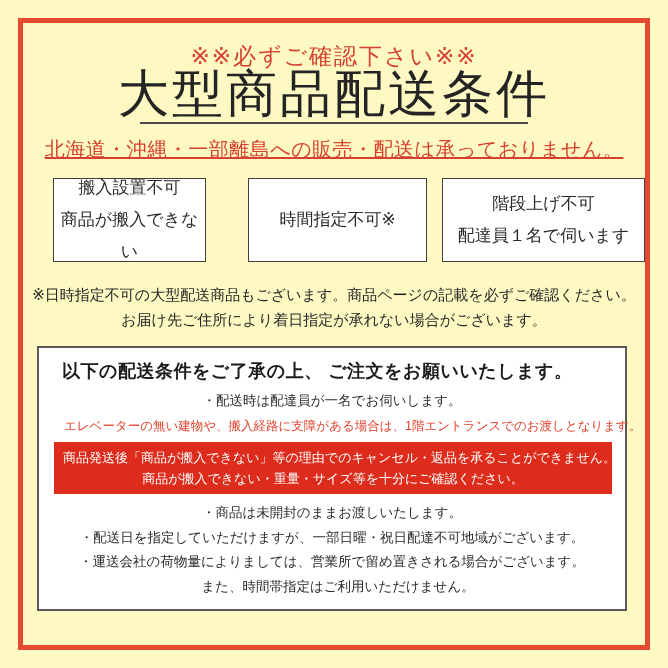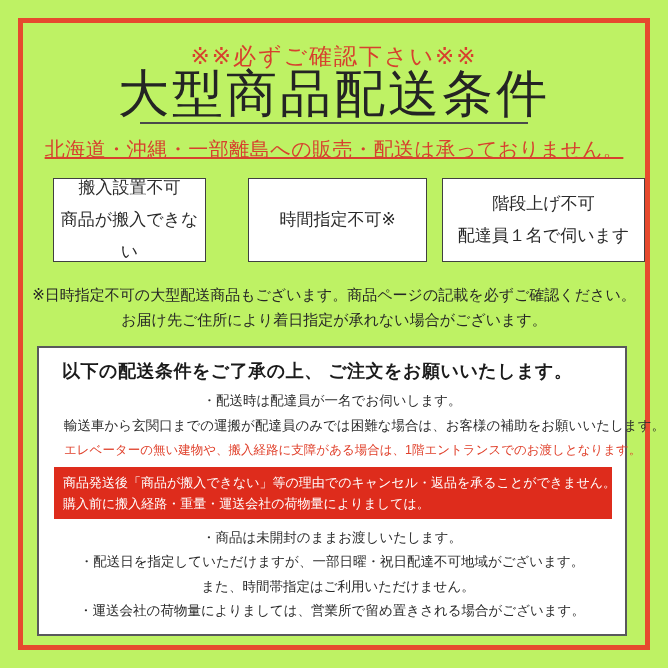--- a/index.html
+++ b/index.html
@@ -10,21 +10,21 @@
     --ink:#2B2B2B;
   }
   *{box-sizing:border-box;margin:0;padding:0;}
   html,body{width:668px;height:668px;}
   body{
     background:#ffffff;
     font-family:"Liberation Sans","DejaVu Sans",sans-serif;
     color:var(--ink);
     overflow:hidden;
   }
-  .page{position:relative;width:668px;height:668px;background:#bef264;}
+  .page{position:relative;width:668px;height:668px;background:#fef9c3;}
   .frame{
     position:absolute;
     inset:18px;
     border:5px solid var(--orange);
     text-align:center;
   }
   .top-warning{
     margin-top:19px;
     font-size:23px;
     line-height:28px;
@@ -106,20 +106,21 @@
     font-size:12.5px;
   }
   .alert{
     background:var(--alert-bg);
     color:#ffffff;
     margin:4px 0 7px 2px;
     padding:5px 9px;
     font-size:13px;
     line-height:21px;
     white-space:nowrap;
+    text-align:center;
   }
 </style>
 </head>
 <body>
 
 <div class="page">
   <div class="frame">
 
     <div class="top-warning">※※必ずご確認下さい※※</div>
 
@@ -144,28 +145,27 @@
 
     <div class="note">
       <div>※日時指定不可の大型配送商品もございます。商品ページの記載を必ずご確認ください。</div>
       <div>お届け先ご住所により着日指定が承れない場合がございます。</div>
     </div>
 
     <div class="terms">
       <div class="terms-heading">以下の配送条件をご了承の上、 ご注文をお願いいたします。</div>
 
       <div class="t-line">・配送時は配達員が一名でお伺いします。</div>
-      <div class="t-line t-cont">輸送車から玄関口までの運搬が配達員のみでは困難な場合は、お客様の補助をお願いいたします。</div>
       <div class="t-line t-cont t-red">エレベーターの無い建物や、搬入経路に支障がある場合は、1階エントランスでのお渡しとなります。</div>
 
       <div class="alert">
         <div>商品発送後「商品が搬入できない」等の理由でのキャンセル・返品を承ることができません。</div>
-        <div>購入前に搬入経路・重量・運送会社の荷物量によりましては。</div>
+        <div>商品が搬入できない・重量・サイズ等を十分にご確認ください。</div>
       </div>
 
       <div class="t-line">・商品は未開封のままお渡しいたします。</div>
       <div class="t-line">・配送日を指定していただけますが、一部日曜・祝日配達不可地域がございます。</div>
+      <div class="t-line">・運送会社の荷物量によりましては、営業所で留め置きされる場合がございます。</div>
       <div class="t-line t-cont">また、時間帯指定はご利用いただけません。</div>
-      <div class="t-line">・運送会社の荷物量によりましては、営業所で留め置きされる場合がございます。</div>
     </div>
 
   </div>
 </div>
 
 </body></html>

